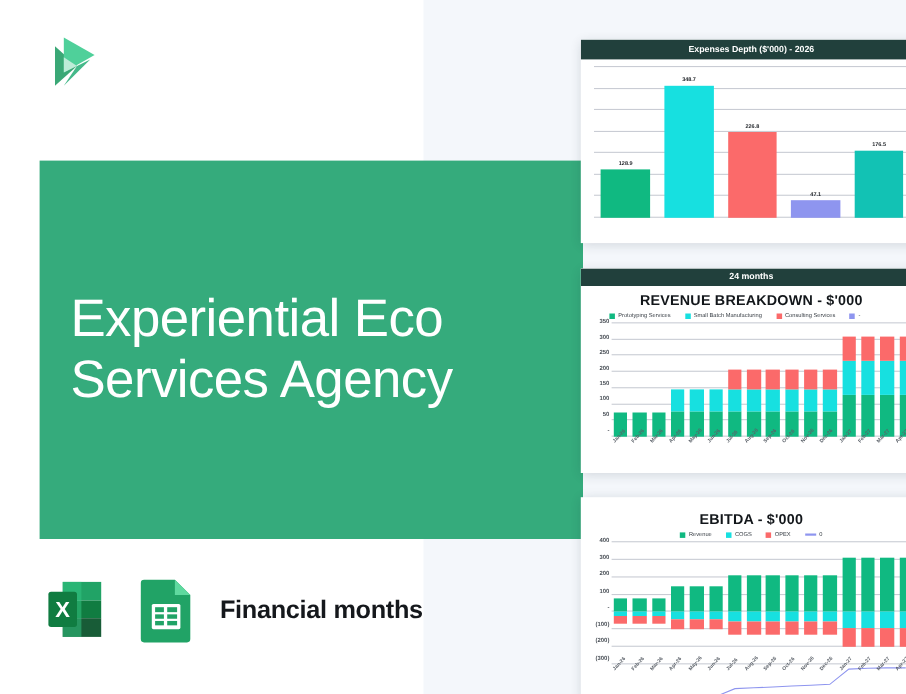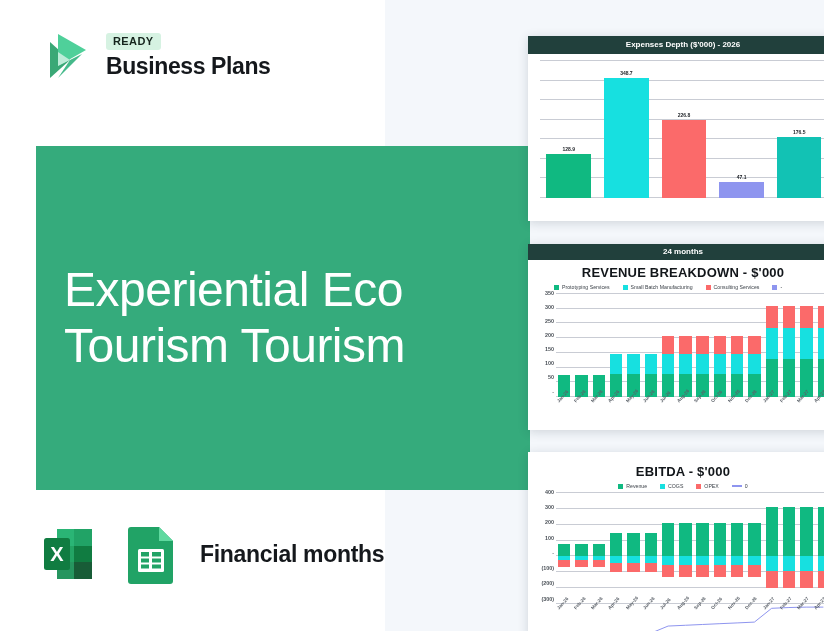--- a/index.html
+++ b/index.html
@@ -109,29 +109,25 @@
 
 <div class="brand">
   <div class="logo-mark">
     <svg viewBox="0 0 56 56">
       <path d="M14 14 L14 50 L34 32 Z" fill="#3aa876"></path>
       <path d="M22 6 L50 22 L22 38 Z" fill="#4fd09a"></path>
       <path d="M22 24 L34 32 L22 38 Z" fill="#bdecd8"></path>
       <path d="M34 32 L46 26 L22 50 Z" fill="#45b98a"></path>
     </svg>
   </div>
-  <div class="brand-text">
-    <span class="ready-badge">READY</span>
-    <span class="brand-name">Business Plans</span>
-  </div>
 </div>
 
 <div class="title-panel">
   <div class="title-text">Experiential Eco
-Tourism Tourism</div>
+Services Agency</div>
 </div>
 
 <div class="footer">
   <div class="file-icon">
     <svg viewBox="0 0 66 66">
       <rect x="21" y="8" width="35" height="17" fill="#21a366"></rect>
       <rect x="21" y="25" width="35" height="16" fill="#107c41"></rect>
       <rect x="21" y="41" width="35" height="17" fill="#185c37"></rect>
       <rect x="21" y="8" width="17" height="50" fill="#33c481" opacity=".55"></rect>
       <rect x="8" y="17" width="26" height="32" rx="2.5" fill="#107c41"></rect>

